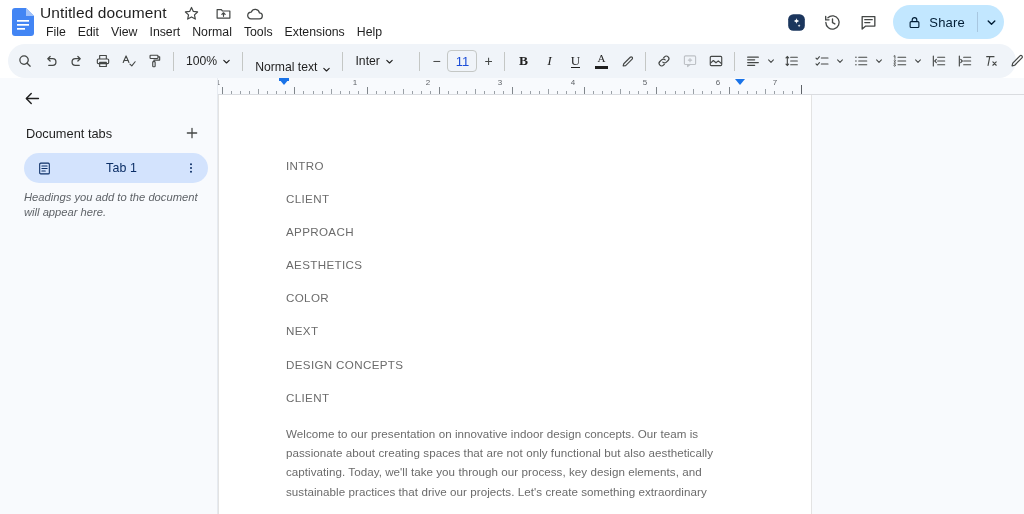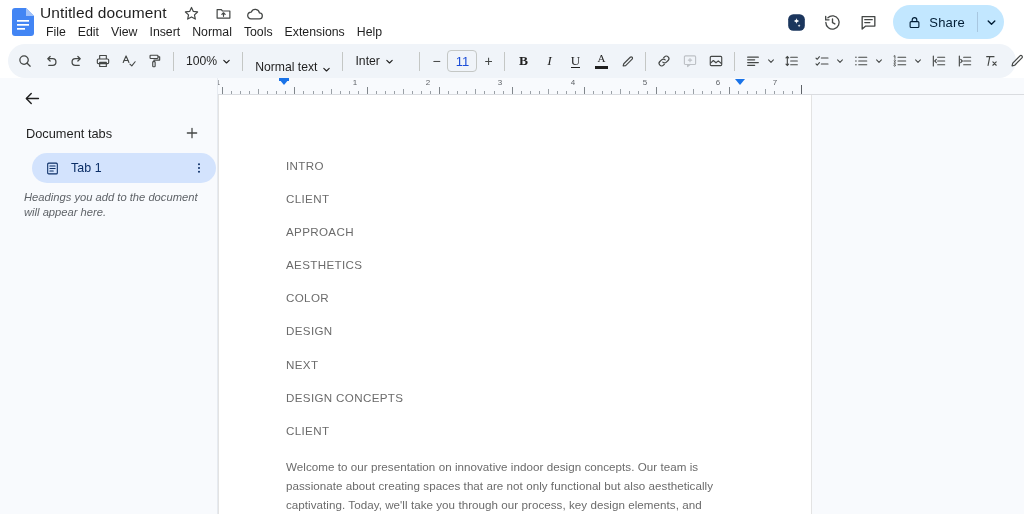--- a/index.html
+++ b/index.html
@@ -176,26 +176,27 @@
     color: #1f1f1f;
     flex: 1;
   }
   #add-tab-btn {
     width: 24px; height: 24px;
     border-radius: 50%;
     display: flex; align-items: center; justify-content: center;
     color: #444746;
   }
   #tab-item {
-    position: absolute; left: 32px; top: 75px;
+    position: absolute; left: 24px; top: 75px;
     width: 184px; height: 30px;
     background: #d3e3fd;
     border-radius: 15px;
     display: flex; align-items: center;
     padding: 0 6px 0 13px;
+    text-align: center;
   }
   #tab-doc-icon { color: #0b2e66; display: flex; margin-right: 11px; }
   #tab-label {
     font-size: 12.4px;
     color: #0b2e66;
     flex: 1;
     letter-spacing: .1px;
   }
   #tab-more-btn {
     width: 22px; height: 22px;
@@ -700,21 +701,20 @@
   </div>
 
   <div id="page-scroll">
     <div id="page-sheet" style="left: 0px; width: 594px;">
       <div id="page-content">
         <div class="doc-heading">INTRO</div>
         <div class="doc-heading">CLIENT</div>
         <div class="doc-heading">APPROACH</div>
         <div class="doc-heading">AESTHETICS</div>
         <div class="doc-heading">COLOR</div>
-        <div class="doc-heading">DESIGN</div>
         <div class="doc-heading">NEXT</div>
         <div class="doc-heading">DESIGN CONCEPTS</div>
         <div class="doc-heading">CLIENT</div>
         <div id="doc-paragraph">Welcome to our presentation on innovative indoor design concepts. Our team is passionate about creating spaces that are not only functional but also aesthetically captivating. Today, we'll take you through our process, key design elements, and sustainable practices that drive our projects. Let's create something extraordinary</div>
       </div>
     </div>
   </div>
 
 </div>
 

